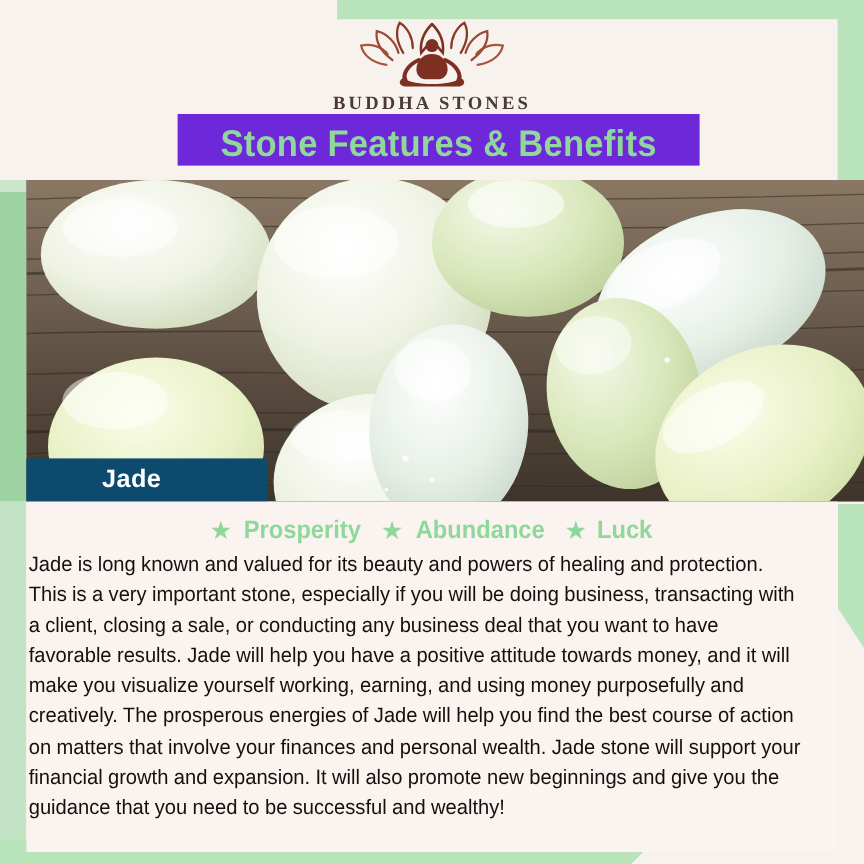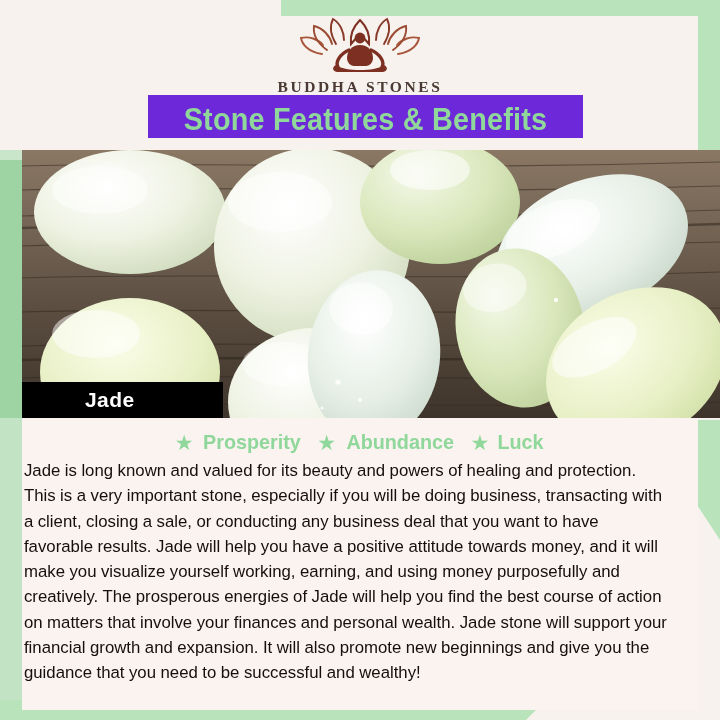--- a/index.html
+++ b/index.html
@@ -145,21 +145,21 @@
   }
   .photo svg { display: block; width: 100%; height: 100%; }
 
   
   .jade-band {
     position: absolute;
     left: 22px;
     top: 382px;
     width: 201px;
     height: 36px;
-    background: #000000;
+    background: #0c4a6e;
     display: flex;
     align-items: center;
   }
   .jade-label {
     margin-left: 63px;
     font-family: "Liberation Sans", sans-serif;
     font-weight: 700;
     font-size: 21px;
     color: #ffffff;
     letter-spacing: 0.4px;

